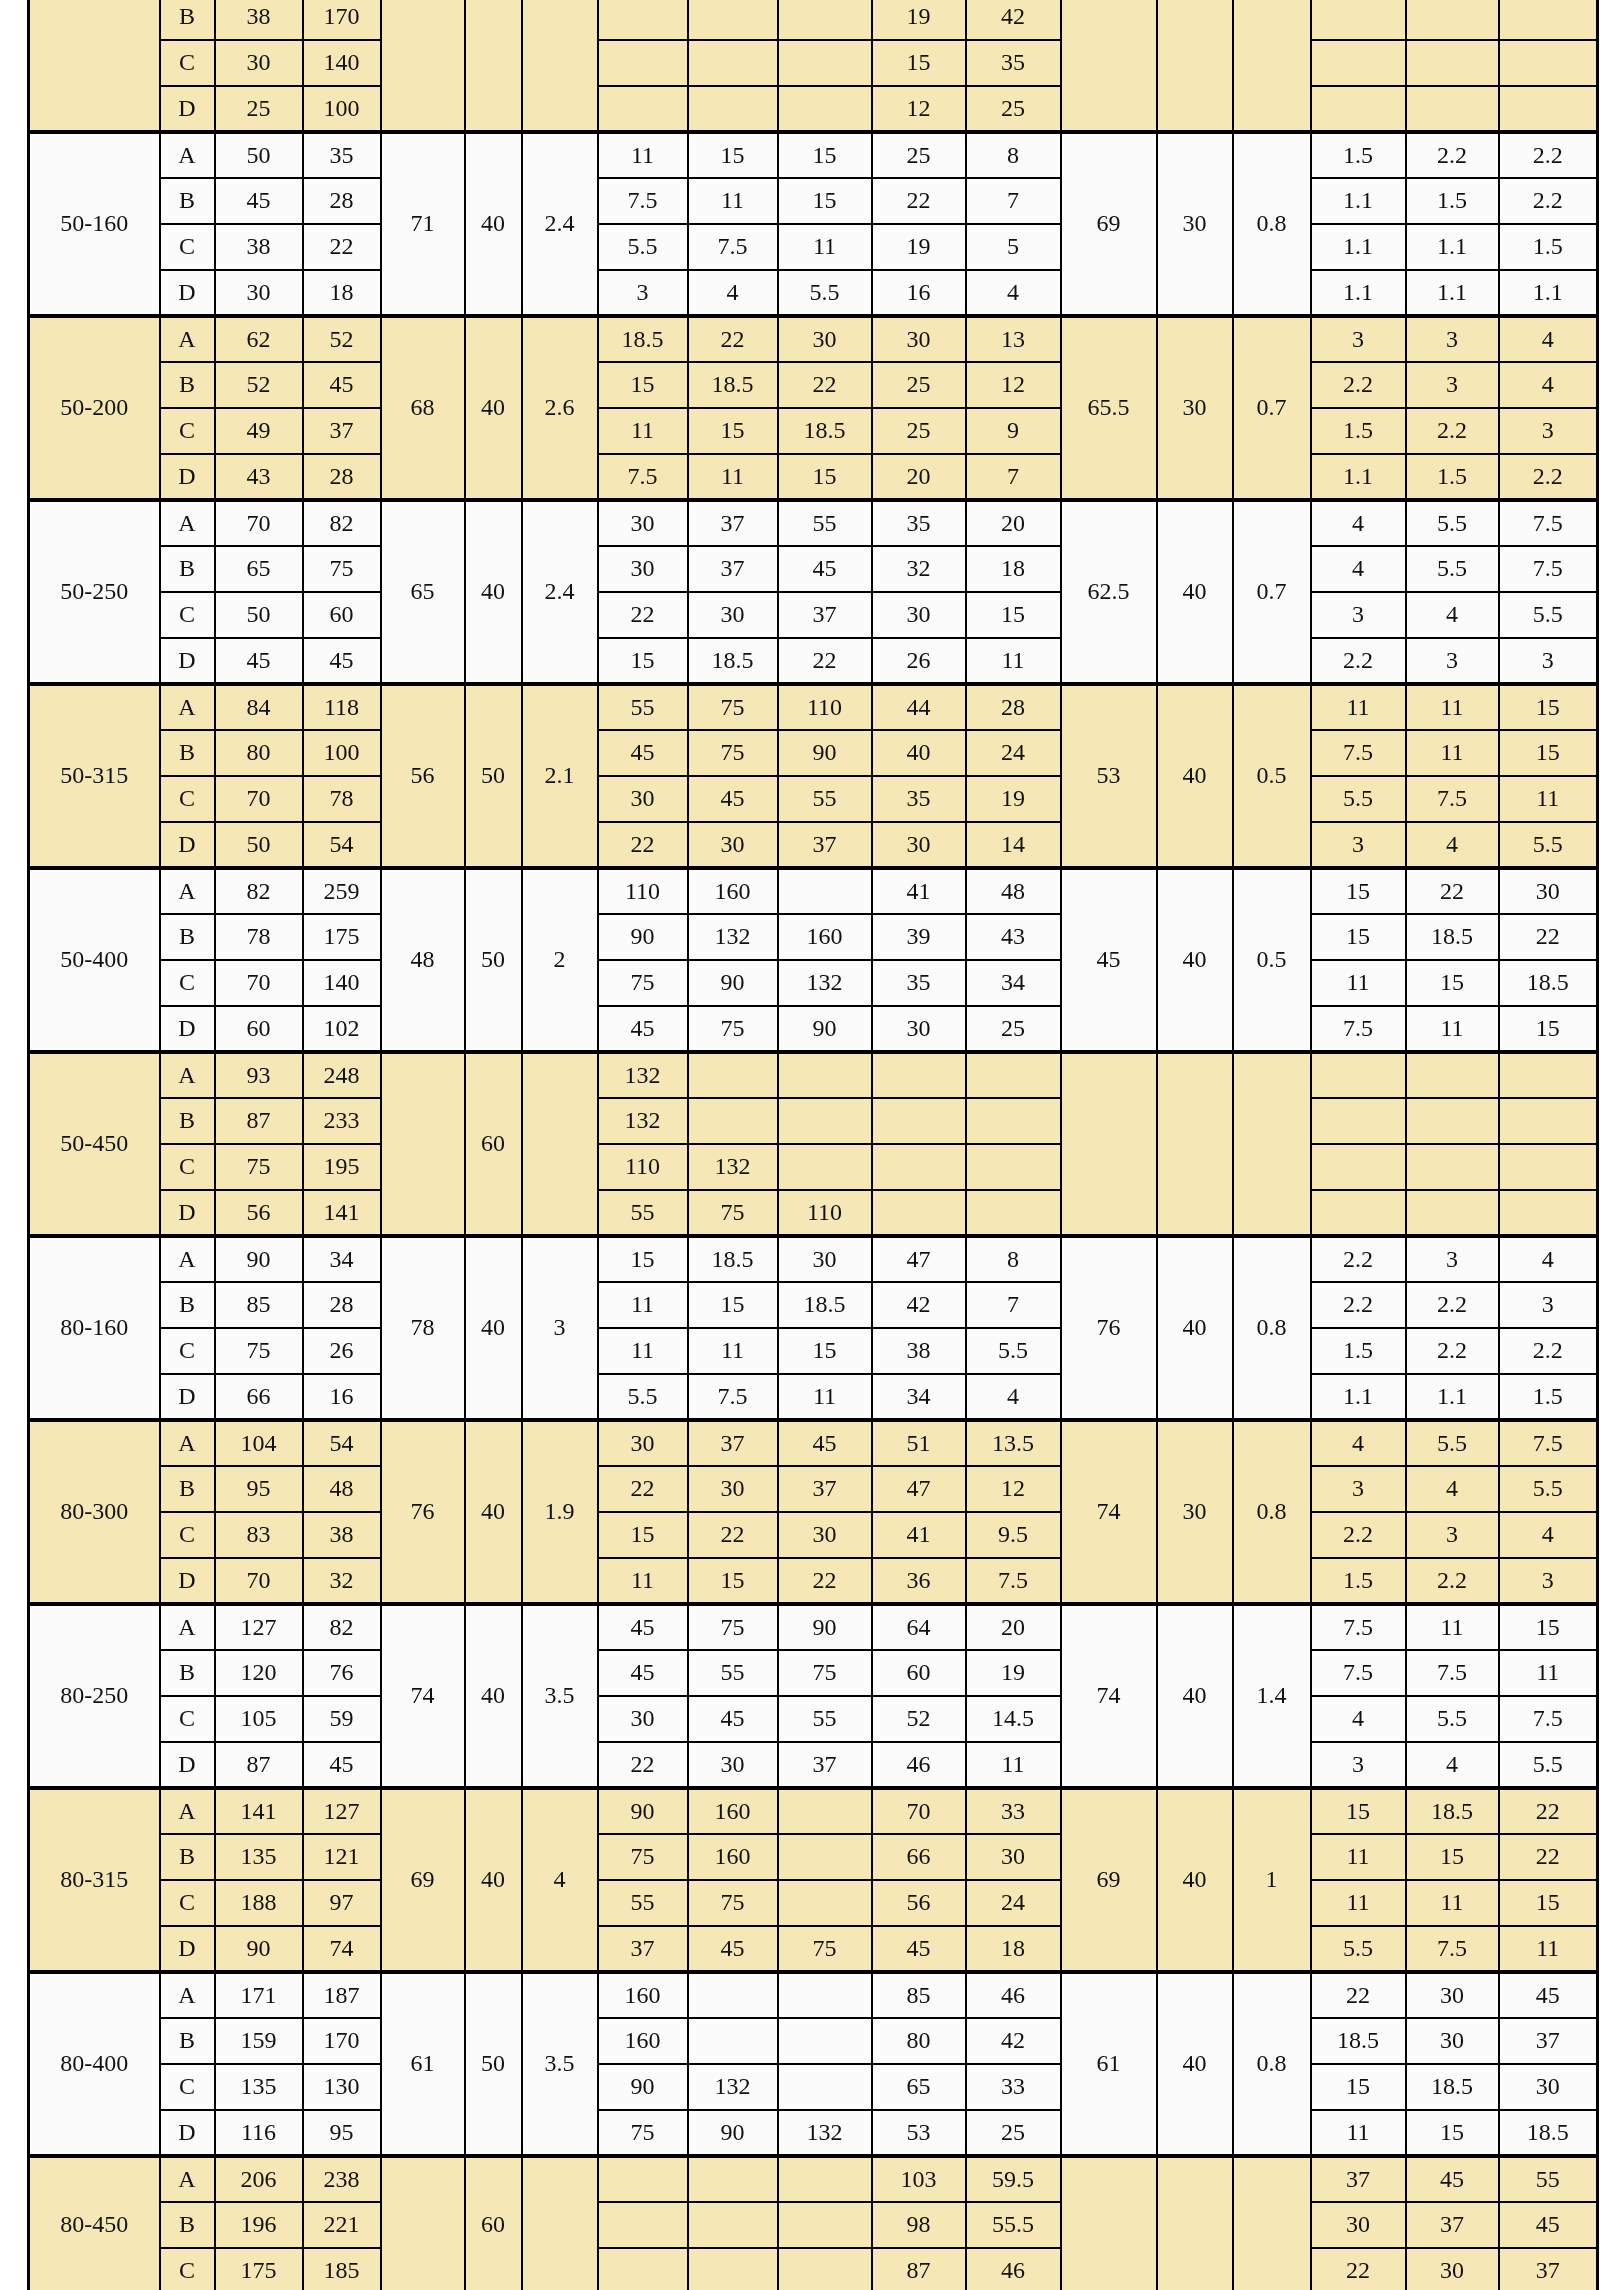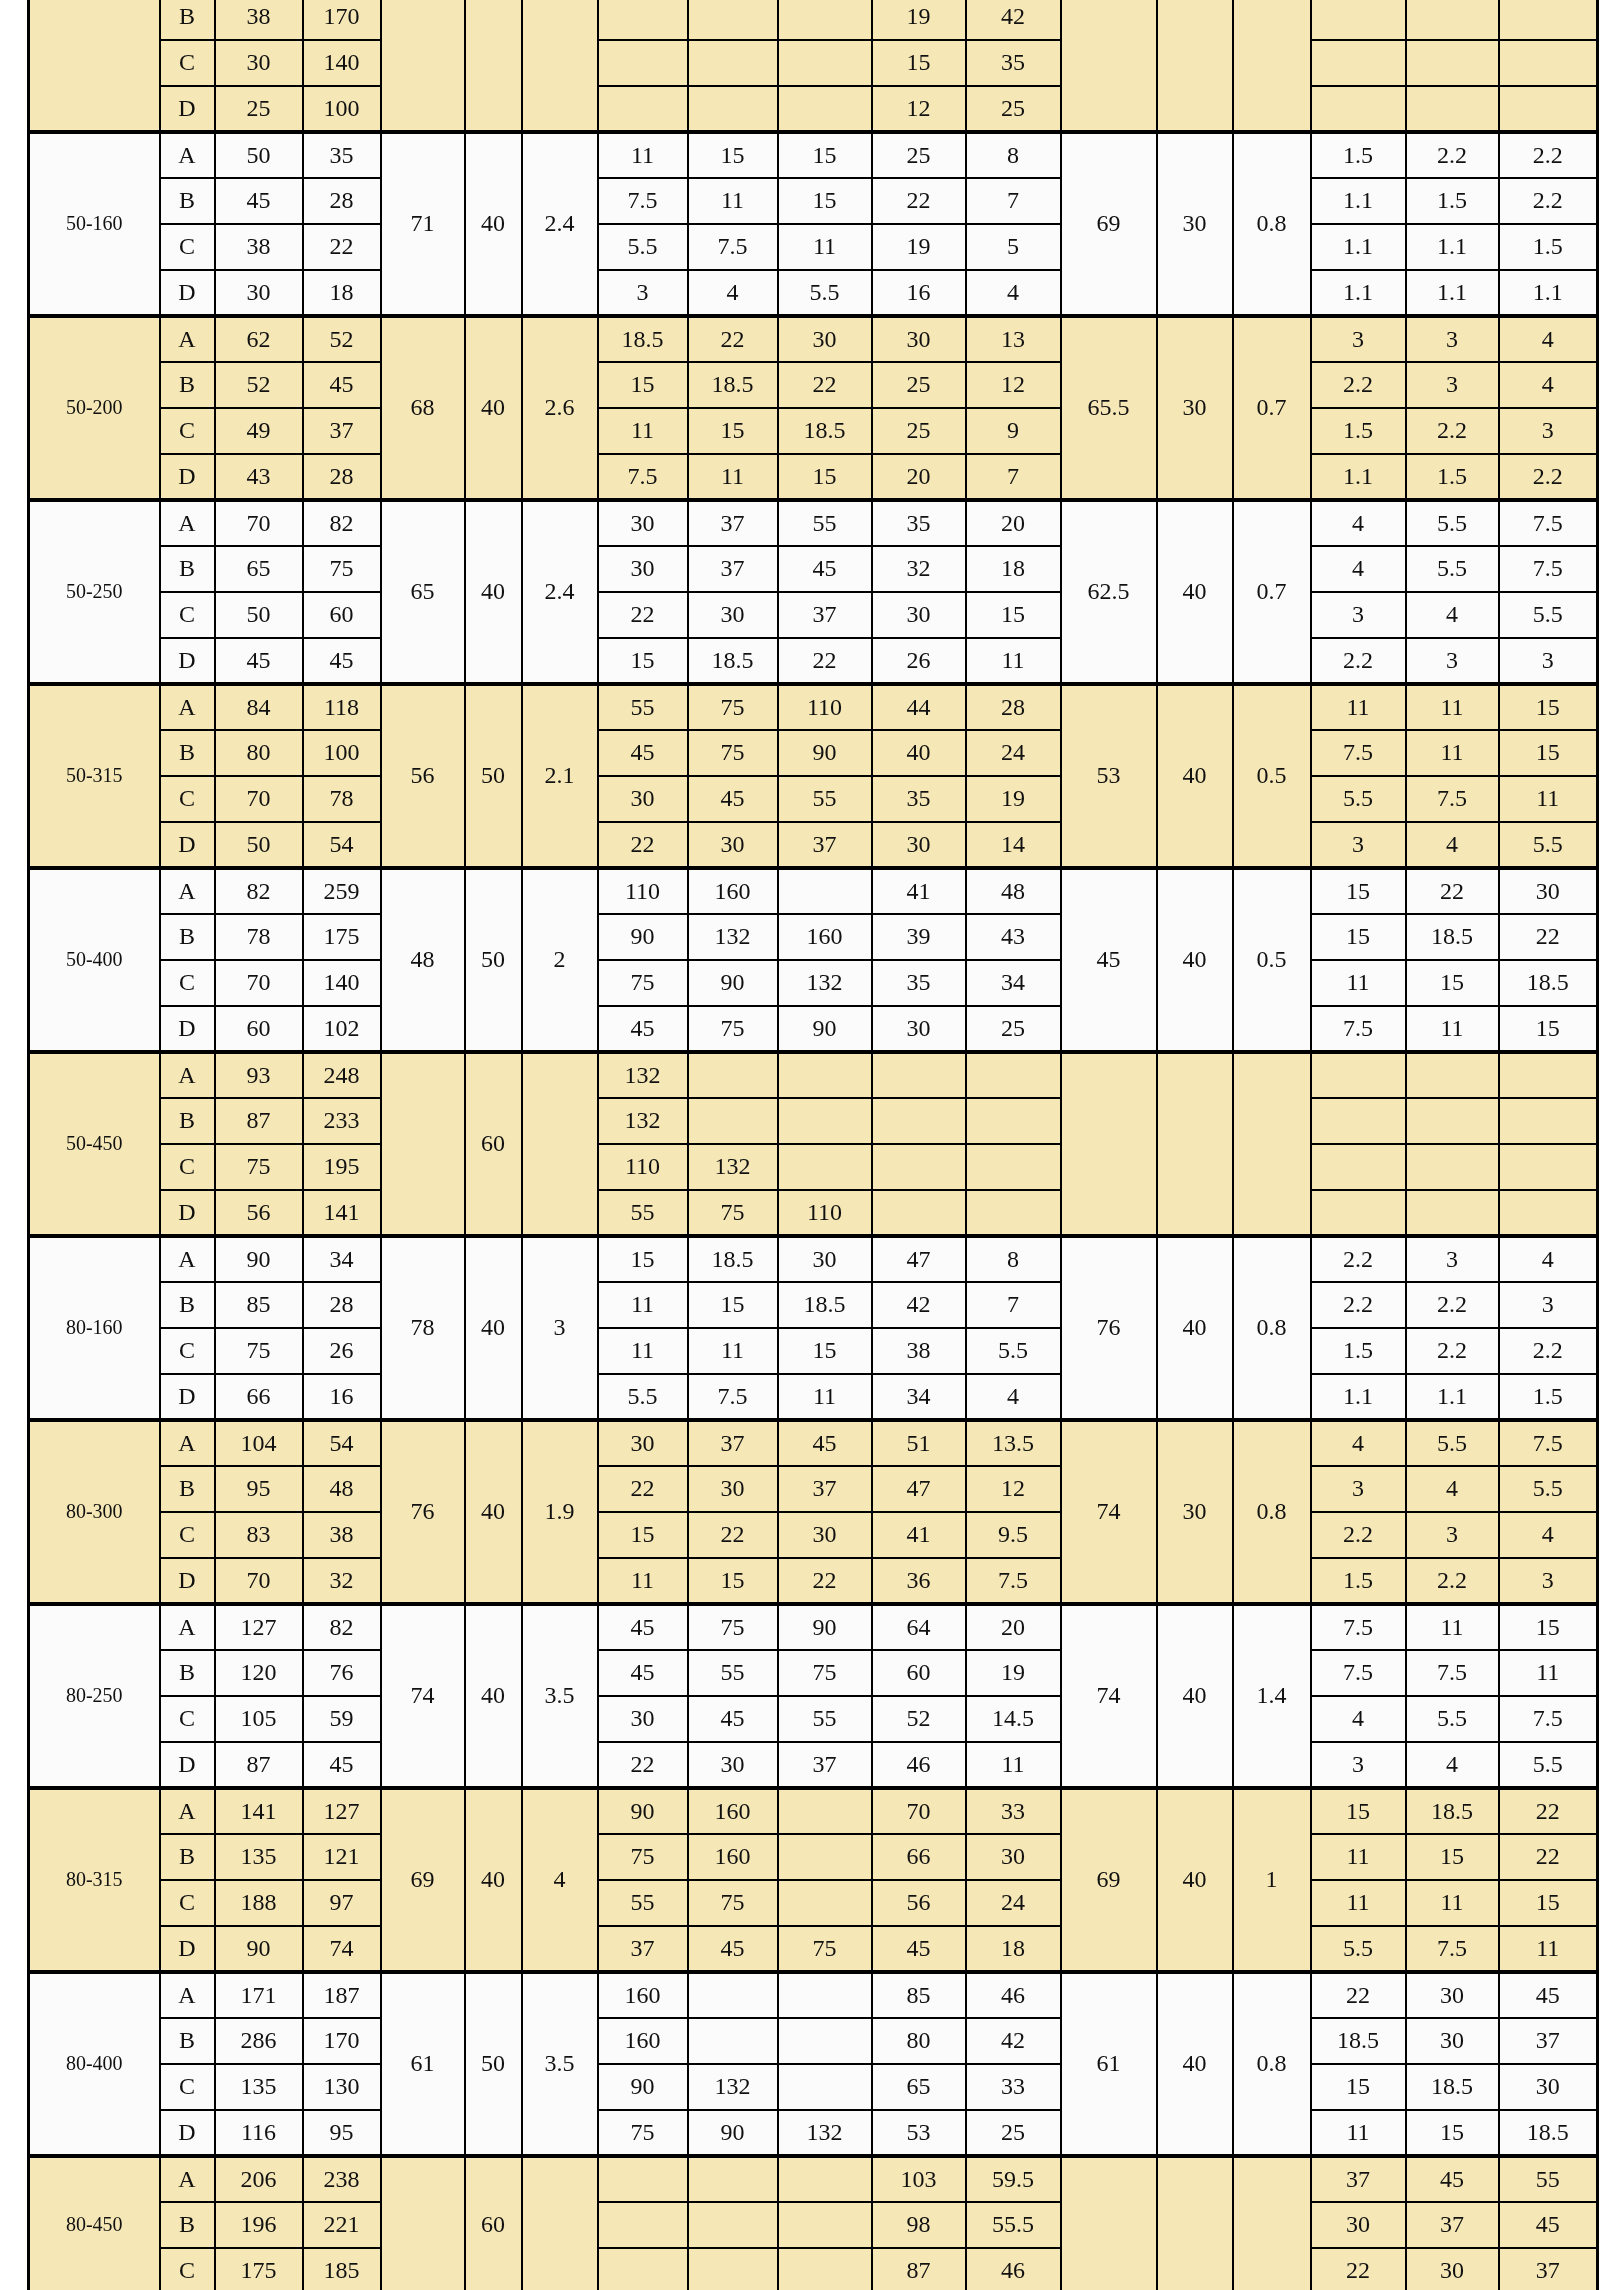--- a/index.html
+++ b/index.html
@@ -23,21 +23,21 @@
     vertical-align:middle;
     font-size:24px;
     color:#111;
     overflow:hidden;
     white-space:nowrap;
   }
   tr{height:46px;}
   tbody.yellow td{background:#f6e8b6;}
   tbody.white td{background:#fbfbfb;}
   tbody.sep tr:first-child td{border-top-width:4.5px;}
-  td.model{font-size:20px;}
+  td.model{font-size:24px;}
 </style>
 </head>
 <body>
 
 <table>
   <colgroup>
     <col style="width:131px">
       <col style="width:55px">
       <col style="width:88px">
       <col style="width:78px">
@@ -730,21 +730,21 @@
         <td>46</td>
         <td rowspan="4">61</td>
         <td rowspan="4">40</td>
         <td rowspan="4">0.8</td>
         <td>22</td>
         <td>30</td>
         <td>45</td>
       </tr>
       <tr>
         <td class="letter">B</td>
-        <td>286</td>
+        <td>159</td>
         <td>170</td>
         <td>160</td>
         <td></td>
         <td></td>
         <td>80</td>
         <td>42</td>
         <td>18.5</td>
         <td>30</td>
         <td>37</td>
       </tr>

